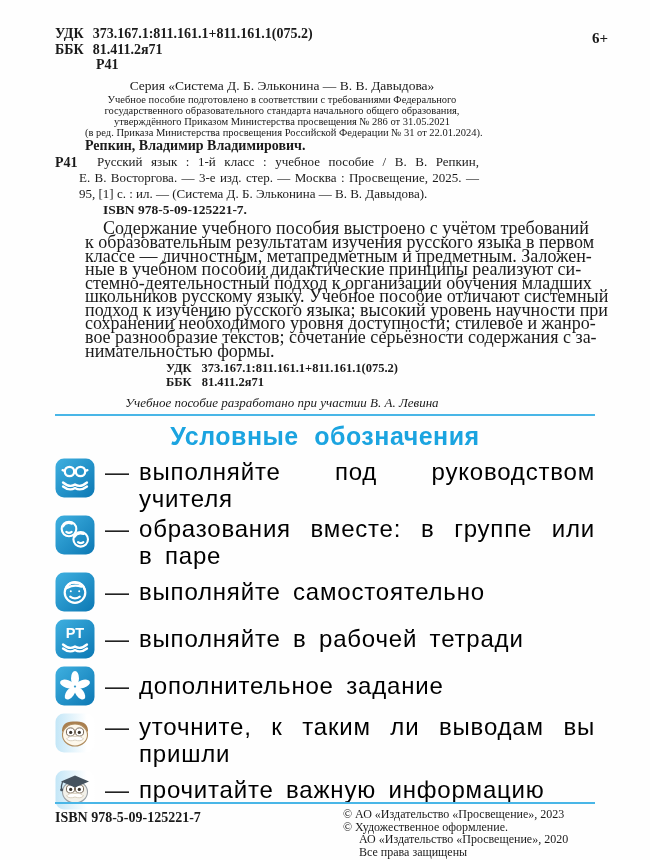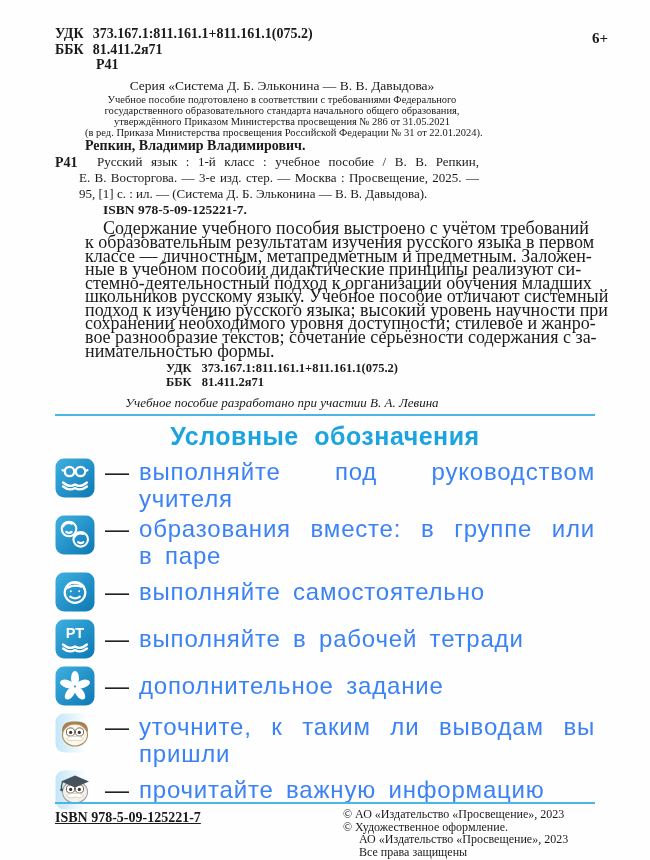--- a/index.html
+++ b/index.html
@@ -38,28 +38,28 @@
   #divider2{top:802px;}
 
   
   .legend{position:absolute;top:422px;left:55px;width:540px;font-family:"Liberation Sans",sans-serif;}
   .legend-title{text-align:center;color:var(--accent);font-weight:bold;font-size:25px;line-height:29px;
     letter-spacing:.5px;word-spacing:8px;margin-bottom:7px;}
   .legend-row{position:relative;display:flex;align-items:flex-start;margin-bottom:3px;}
   .tile{width:40px;height:44px;flex:0 0 40px;}
   .tile svg{display:block;width:40px;height:40px;}
   .dash{flex:0 0 44px;text-align:center;font-size:24px;line-height:27px;color:#222;}
-  .legend-text{flex:1;font-size:24px;line-height:27px;color:#3b82f6;letter-spacing:.8px;word-spacing:5px;}
+  .legend-text{flex:1;font-size:24px;line-height:27px;color:#000000;letter-spacing:.8px;word-spacing:5px;}
   .legend-row.single .dash,.legend-row.single .legend-text{padding-top:6px;}
   .lline{white-space:nowrap;text-align:justify;text-align-last:justify;}
   .lline.last{text-align-last:left;}
 
   
   .footer{position:absolute;top:810px;left:55px;width:540px;}
-  .footer-isbn{font-weight:bold;font-size:14px;line-height:16px;text-decoration:underline;}
+  .footer-isbn{font-weight:bold;font-size:14px;line-height:16px;}
   .copyright{position:absolute;top:-2px;right:0;width:252px;font-size:12px;line-height:12.6px;}
   .copyright .cline{white-space:nowrap;}
   .copyright .cline.indent{padding-left:16px;}
 </style>
 </head>
 <body style="--accent: #1ba4e0; --divider: #49b6e7;">
 
 <div class="page">
 
   <div class="imprint">
@@ -336,17 +336,17 @@
       </div>
   </div>
 
   <div class="divider" id="divider2"></div>
 
   <div class="footer">
     <div class="footer-isbn">ISBN 978-5-09-125221-7</div>
     <div class="copyright">
       <div class="cline">©  АО «Издательство «Просвещение», 2023</div>
       <div class="cline">©  Художественное оформление.</div>
-      <div class="cline indent">АО «Издательство «Просвещение», 2023</div>
+      <div class="cline indent">АО «Издательство «Просвещение», 2020</div>
       <div class="cline indent">Все права защищены</div>
     </div>
   </div>
 </div>
 
 </body></html>

